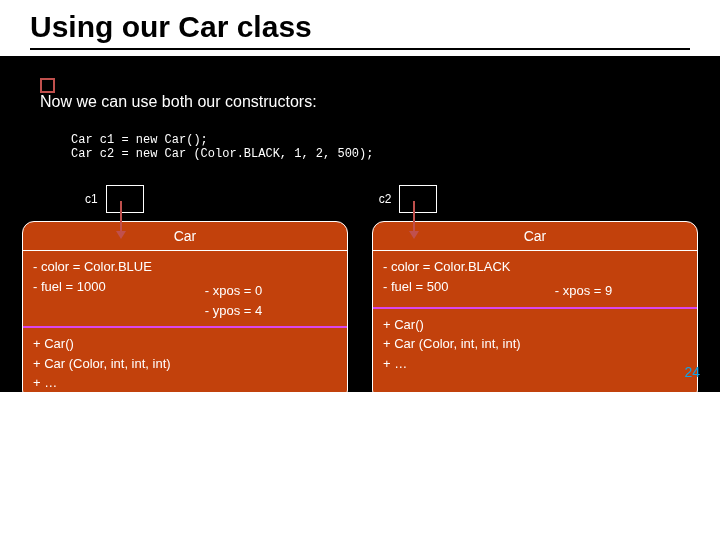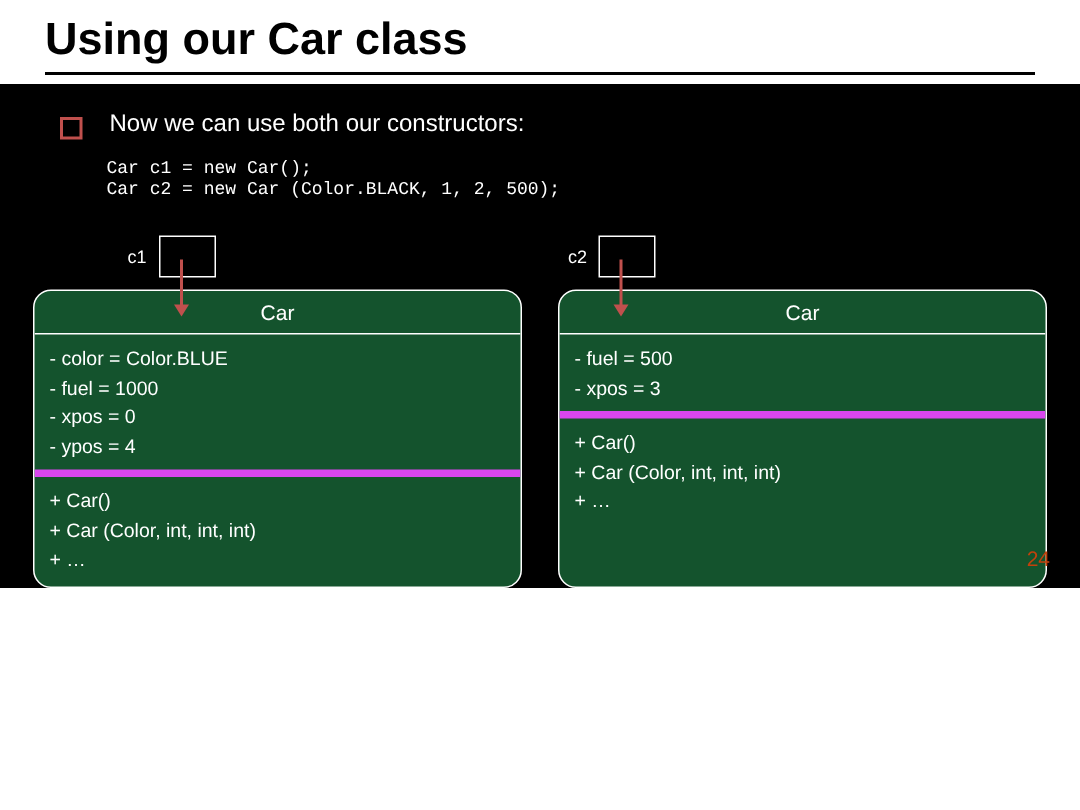--- a/index.html
+++ b/index.html
@@ -29,21 +29,22 @@
   .underline {
     border-bottom: 2px solid #000;
   }
   .body {
     padding: 18px 40px 0 40px;
     font-size: 16px;
   }
   .bullet-row {
     display: flex;
     align-items: flex-start;
-    margin-bottom: 12px;
+    margin-bottom: 22px;
+    flex-direction: column;
   }
   .bullet {
     width: 11px;
     height: 11px;
     border: 2px solid #c0504d;
     margin-top: 4px;
     margin-right: 18px;
     flex: none;
   }
   .mono {
@@ -89,52 +90,51 @@
     border-top: 8px solid #c0504d;
   }
   .columns {
     display: flex;
     justify-content: space-between;
     padding: 0 22px;
     margin-top: 8px;
   }
   .card {
     width: 324px;
-    background: #14532d;
+    background: #c2410c;
     border: 1px solid #fff;
     border-radius: 12px;
     overflow: hidden;
     font-family: Arial, sans-serif;
     font-size: 13px;
   }
   .card-title {
     text-align: center;
     padding: 6px 0;
     border-bottom: 1px solid #fff;
     font-size: 14px;
   }
   .card-attrs {
     display: flex;
-    border-bottom: 5px solid #d946ef;
+    border-bottom: 2px solid #d946ef;
     padding: 6px 10px;
     line-height: 1.5;
-    flex-direction: column;
   }
   .card-attrs .col1 { flex: 1.3; }
-  .card-attrs .col2 { flex: 1; }
+  .card-attrs .col2 { flex: 1; margin-top: 24px; }
   .card-methods {
     padding: 6px 10px 8px 10px;
     line-height: 1.5;
   }
   .pagenum {
     position: absolute;
     right: 20px;
     bottom: 12px;
     font-size: 14px;
-    color: #c2410c;
+    color: #0ea5e9;
     font-family: Arial, sans-serif;
   }
 </style>
 </head>
 <body>
 
 <div class="slide">
 
   <div class="title-wrap">
     <h1 class="title">Using our Car class</h1>
@@ -186,24 +186,25 @@
         <div>+ Car()</div>
         <div>+ Car (Color, int, int, int)</div>
         <div>+ …</div>
       </div>
     </div>
 
     <div class="card">
       <div class="card-title">Car</div>
       <div class="card-attrs">
         <div class="col1">
+          <div>- color = Color.BLACK</div>
           <div>- fuel = 500</div>
         </div>
         <div class="col2">
-          <div>- xpos = 3</div>
+          <div>- xpos = 9</div>
         </div>
       </div>
       <div class="card-methods">
         <div>+ Car()</div>
         <div>+ Car (Color, int, int, int)</div>
         <div>+ …</div>
       </div>
     </div>
 
   </div>

